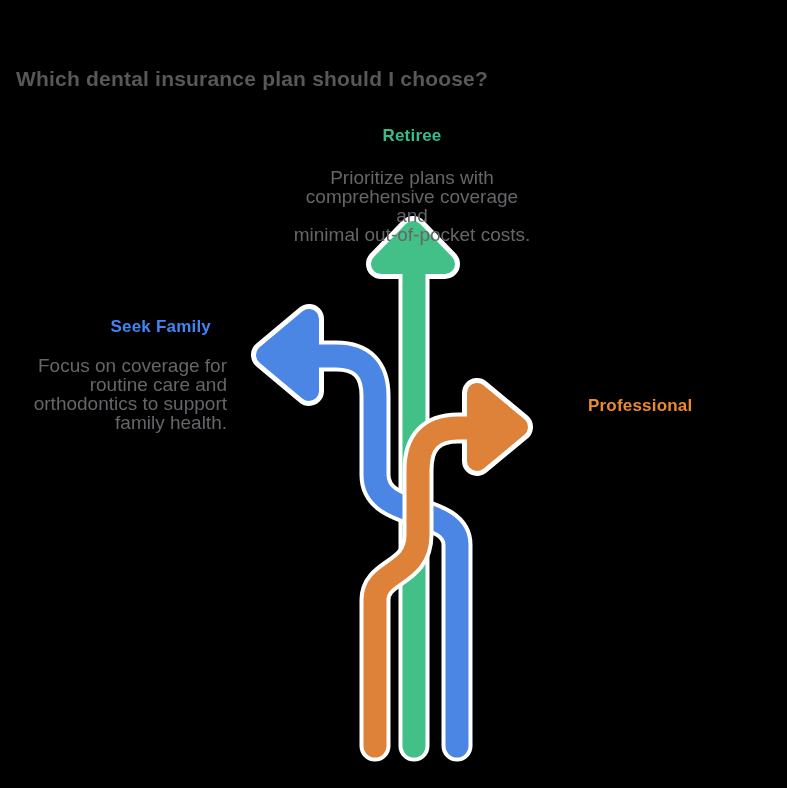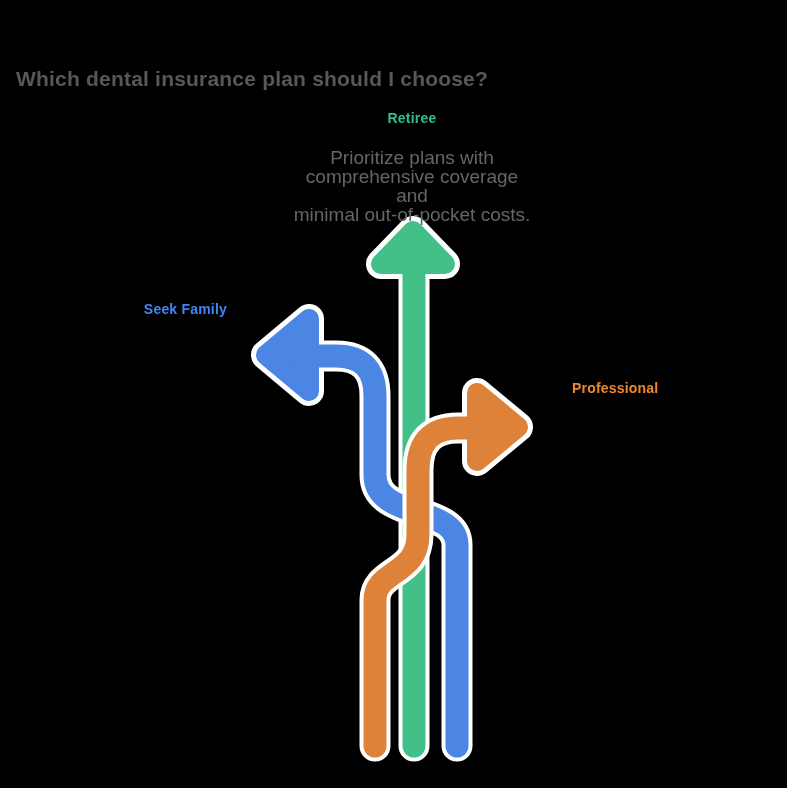--- a/index.html
+++ b/index.html
@@ -34,21 +34,21 @@
     left: 0; top: 51px;
     width: 787px;
     margin: 16px;
     font-size: 21px;
     font-weight: bold;
     letter-spacing: 0.2px;
     color: var(--color-title-text);
   }
 
   .branch { position: absolute; margin: 0; }
-  .branch h2 { margin: 0; font-size: 14px; font-weight: bold; letter-spacing: 0.2px; }
+  .branch h2 { margin: 16px; font-size: 17px; font-weight: bold; letter-spacing: 0.2px; }
   .branch p {
     margin: 0;
     font-size: 19px;
     line-height: 19px;
     color: var(--color-body-text);
     white-space: pre-line;
   }
 
   .branch.retiree { left: 292px; top: 110px; width: 240px; text-align: center; }
   .branch.retiree h2 { color: var(--color-label-green); margin-bottom: 22px; }
@@ -92,19 +92,23 @@
 
   <section class="branch retiree">
     <h2>Retiree</h2>
     <p>Prioritize plans with
 comprehensive coverage and
 minimal out-of-pocket costs.</p>
   </section>
 
   <section class="branch young-family">
     <h2>Seek Family</h2>
+    <p>Focus on coverage for
+routine care and
+orthodontics to support
+family health.</p>
   </section>
 
   <section class="branch professional">
     <h2>Professional</h2>
   </section>
 
 </div>
 
 </body></html>

